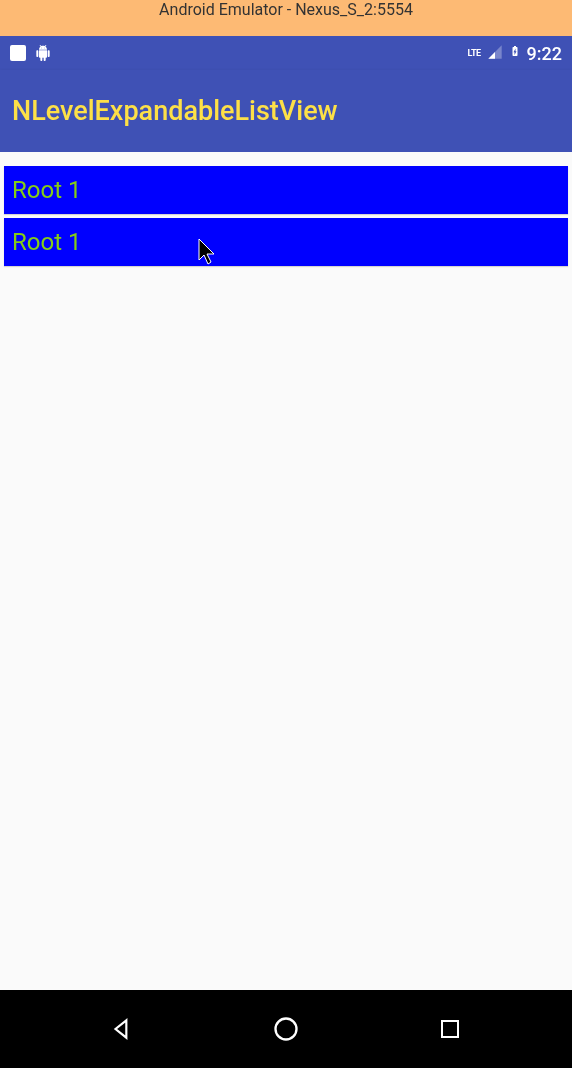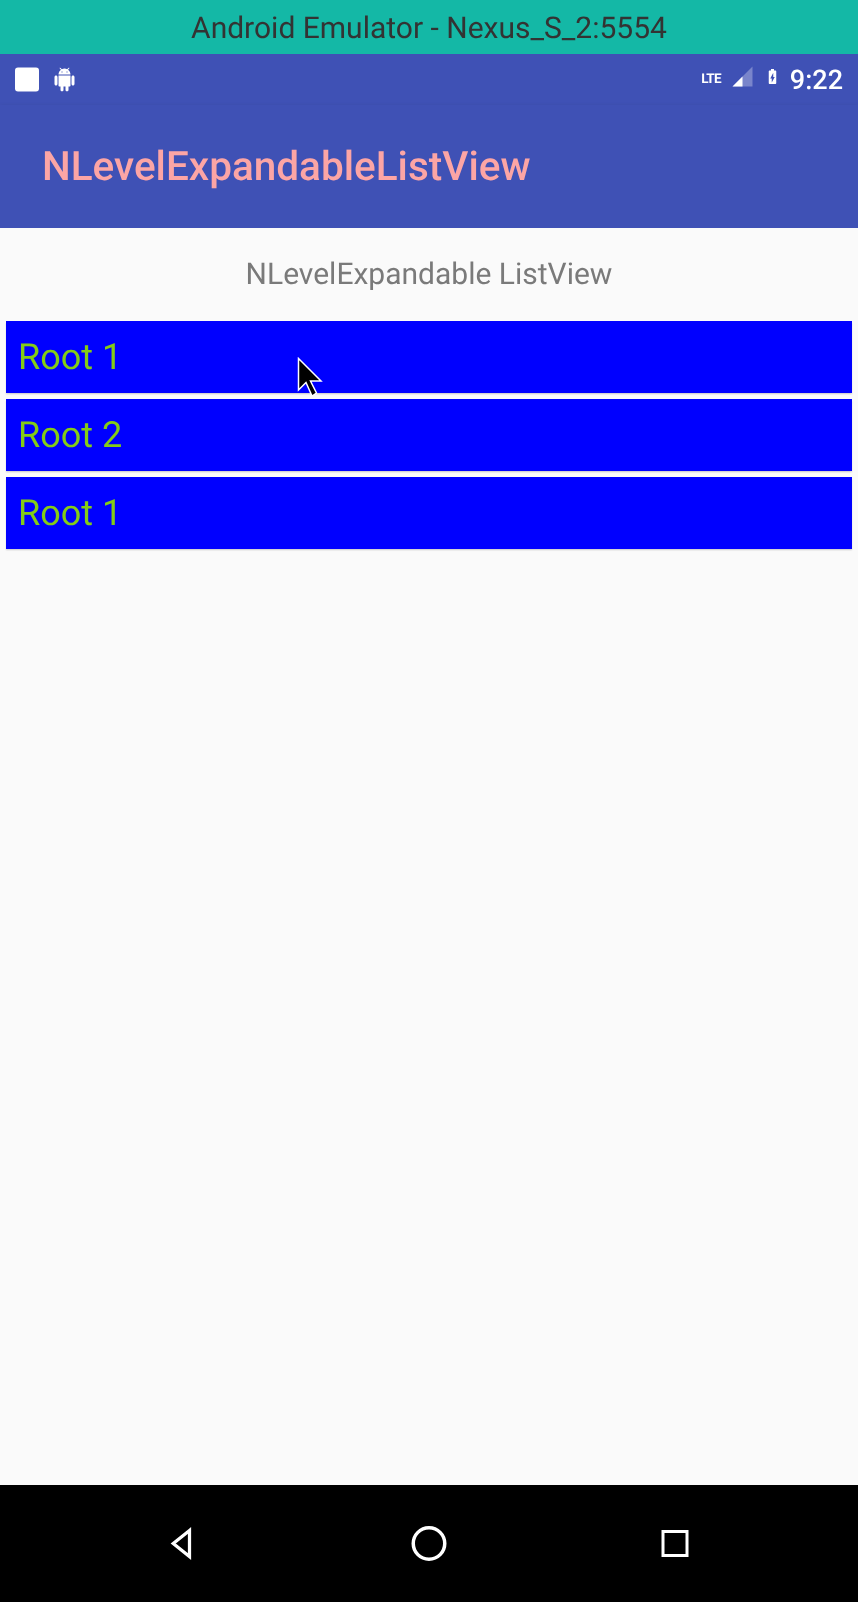--- a/index.html
+++ b/index.html
@@ -6,25 +6,24 @@
     body {
       width: 572px;
       height: 1068px;
       font-family: Roboto, Arial, sans-serif;
       background: #fafafa;
       position: relative;
       overflow: hidden;
     }
     .emulator-title-bar {
       height: 36px;
-      background: #14b8a6;
+      background: #fdba74;
       display: flex;
-      align-items: center;
       justify-content: center;
-      font-size: 20px;
+      font-size: 16px;
       color: #333;
     }
     .status-bar {
       height: 34px;
       background: #3f51b5;
       display: flex;
       align-items: center;
       justify-content: space-between;
       padding: 0 10px;
       color: #fff;
@@ -36,22 +35,22 @@
       width: 18px; height: 16px;
       display: inline-block;
       position: relative;
     }
     .android-icon svg { display: block; }
     .app-bar {
       height: 82px;
       background: #3f51b5;
       display: flex;
       align-items: center;
-      padding: 0 28px;
-      color: #fca5a5;
+      padding: 0 12px;
+      color: #fde047;
       font-size: 27px;
       font-weight: 500;
       box-shadow: 0 2px 4px rgba(0,0,0,0.2);
     }
     .content {
       background: #fafafa;
       padding-top: 14px;
     }
     .subtitle {
       text-align: center;
@@ -129,27 +128,23 @@
     </span>
     <span>9:22</span>
   </div>
 </div>
 
 <div class="app-bar">
   <span>NLevelExpandableListView</span>
 </div>
 
 <div class="content">
-  <div class="subtitle">NLevelExpandable ListView</div>
   <div class="list">
     <div class="list-item">
       <span>Root 1</span>
-    </div>
-    <div class="list-item">
-      <span>Root 2</span>
     </div>
     <div class="list-item">
       <span>Root 1</span>
     </div>
   </div>
 </div>
 
 <div class="nav-bar">
   <div class="nav-btn">
     <svg width="26" height="26" viewBox="0 0 24 24" fill="none" stroke="#fff" stroke-width="2">

